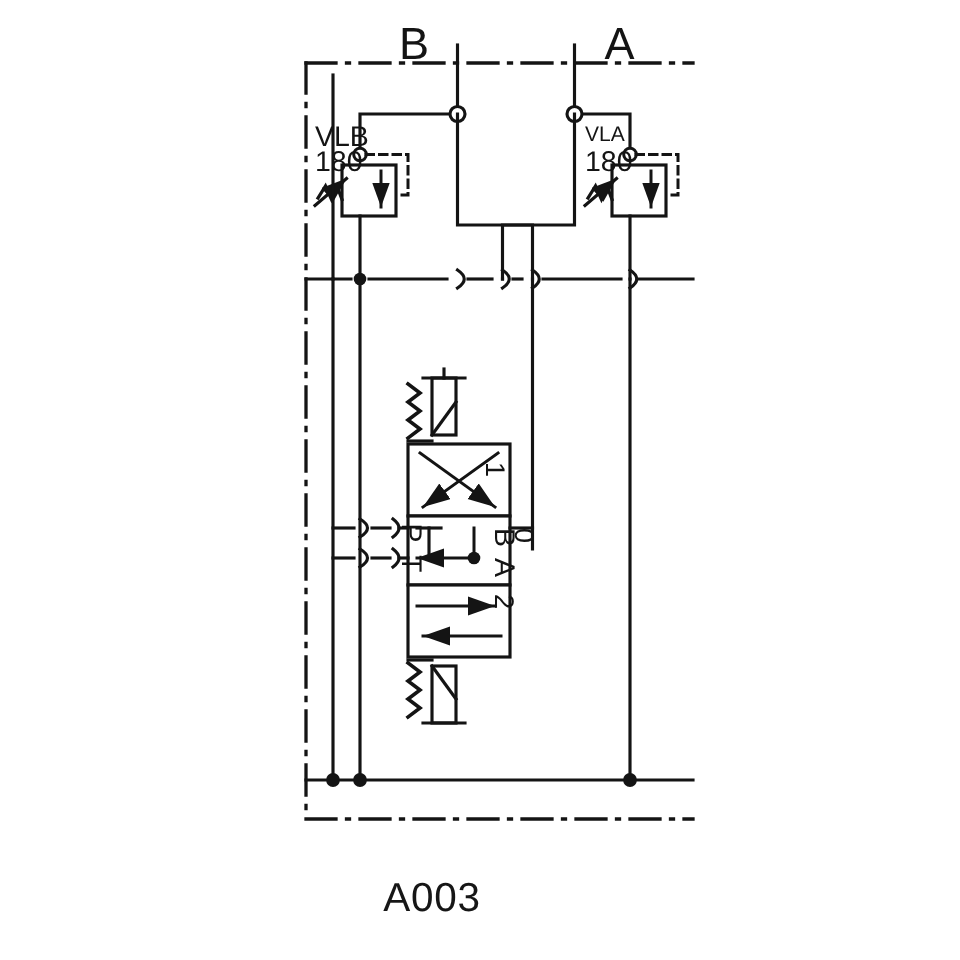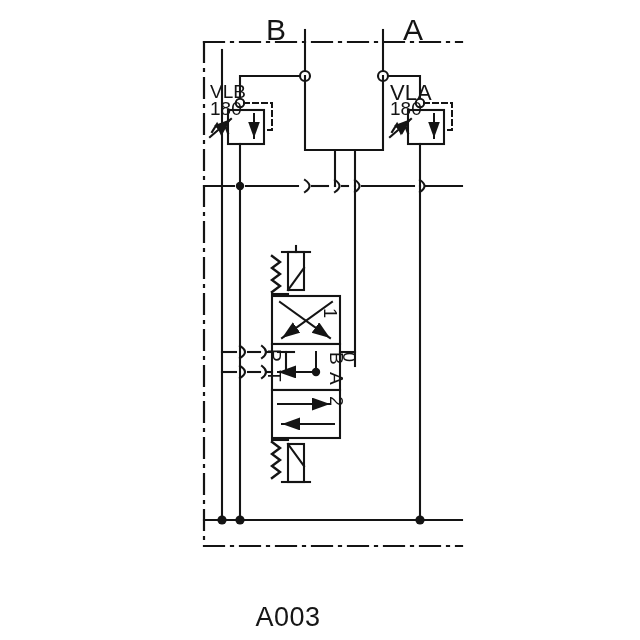--- a/index.html
+++ b/index.html
@@ -33,21 +33,20 @@
   }
   #drawing-number {
     position: absolute;
     left: 0;
     top: 583px;
     width: 576px;
     text-align: center;
     font-size: 27px;
     color: #161616;
     letter-spacing: 0.5px;
-    margin-top: 19px;
   }
   .svgtext {
     font-family: "Liberation Sans", sans-serif;
     fill: #141414;
   }
 </style>
 </head>
 <body>
 
 <div id="sheet">
@@ -242,18 +241,18 @@
     </g>
 
   </svg>
 
   <div class="cap-label" style="left:266px; top:15px; font-size:30px;">B</div>
   <div class="cap-label" style="left:403px; top:15px; font-size:30px;">A</div>
 
   <div class="cap-label" style="left:210px; top:82px; font-size:19px;">VLB</div>
   <div class="cap-label" style="left:210px; top:99px; font-size:19px;">180</div>
 
-  <div class="cap-label" style="left:390px; top:82px; font-size:22px;">VLA</div>
+  <div class="cap-label" style="left:390px; top:82px; font-size:14px;">VLA</div>
   <div class="cap-label" style="left:390px; top:99px; font-size:19px;">180</div>
 
   <div id="drawing-number">A003</div>
 
 </div>
 
 </body></html>

